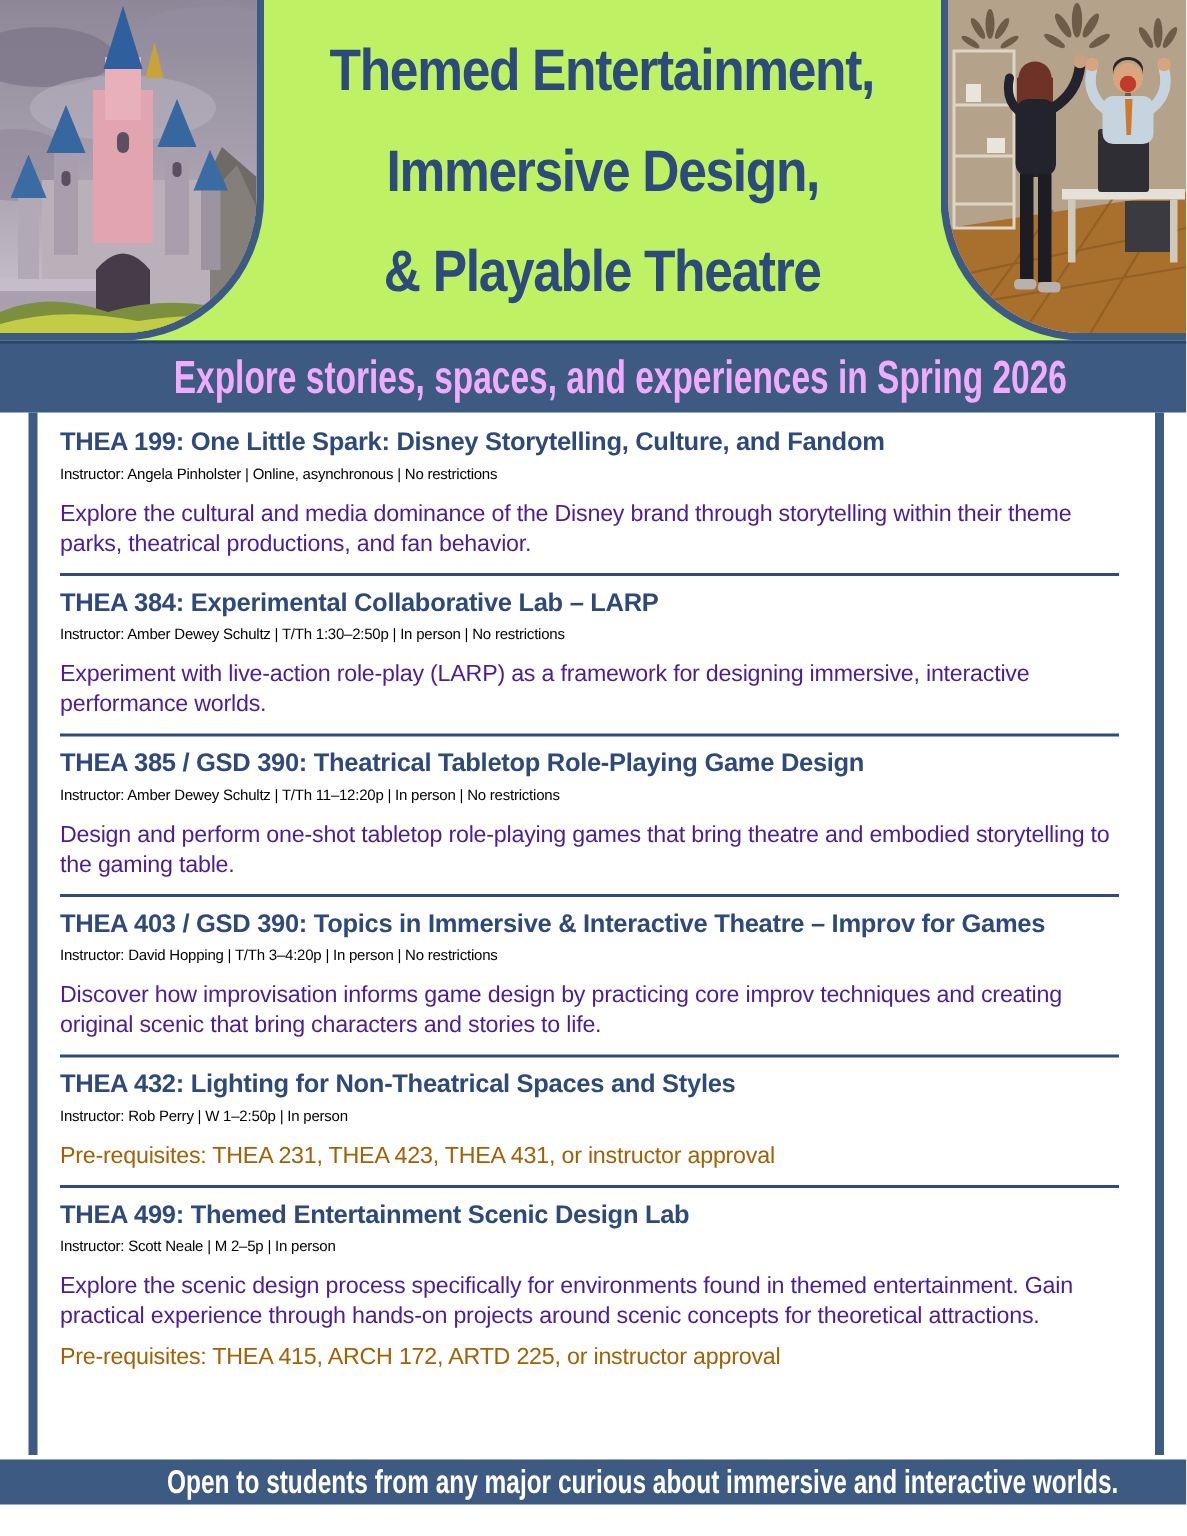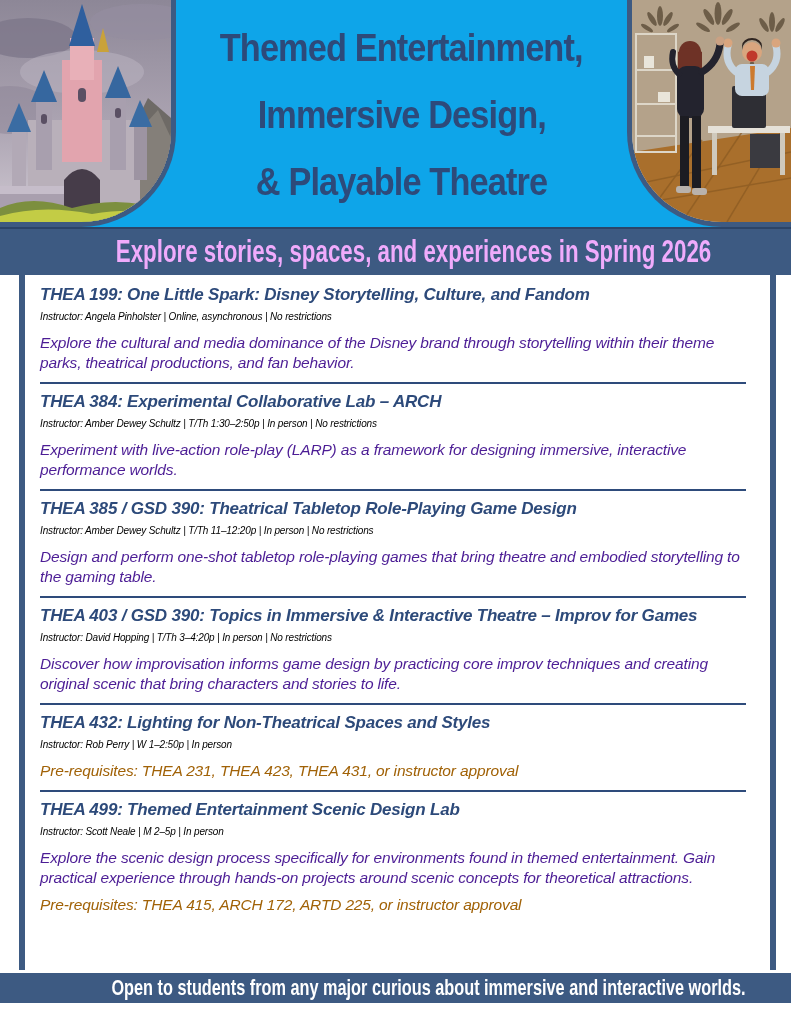--- a/index.html
+++ b/index.html
@@ -2,21 +2,21 @@
 <html><head>
 <meta charset="utf-8">
 <style>
   html,body { margin:0; padding:0; background:#ffffff; }
   .page {
     position:relative; width:791px; height:1024px; background:#ffffff;
     font-family:"Liberation Sans", sans-serif; overflow:hidden;
   }
 
   
-  .header { position:absolute; top:0; left:0; width:791px; height:227px; background:#0ea5e9; }
+  .header { position:absolute; top:0; left:0; width:791px; height:227px; background:#bef264; }
   .photo { overflow:hidden; background:#ccc; }
   .photo svg { display:block; width:100%; height:100%; }
   .photo-left  {
     position:absolute; left:0; top:0; width:171px; height:222px;
     border-right:5px solid #3d5a82; border-bottom:5px solid #3d5a82;
     border-bottom-right-radius:95px;
   }
   .photo-right {
     position:absolute; right:0; top:0; width:159px; height:222px;
     border-left:5px solid #3d5a82; border-bottom:5px solid #3d5a82;
@@ -48,21 +48,21 @@
   }
   .footer-banner span {
     display:inline-block; font-size:22px; line-height:30px;
     transform:scaleX(0.74); transform-origin:50% 50%; white-space:nowrap;
   }
 
   
   .content {
     position:absolute; top:275px; left:19px; width:757px; height:695px;
     border-left:6px solid #3d5a82; border-right:6px solid #3d5a82;
-    box-sizing:border-box; padding:2px 24px 0 15px;font-style:italic;
+    box-sizing:border-box; padding:2px 24px 0 15px;
   }
   .course { border-bottom:2px solid #2e4b7b; padding:8px 0 9px; }
   .course.last { border-bottom:none; }
   .course-title {
     margin:0; font-size:17px; line-height:20px; color:#2d4a7a;
     font-weight:bold; letter-spacing:-0.2px;
   }
   .course-meta {
     margin-top:2px; font-size:10px; line-height:19px; color:#000000;
     letter-spacing:-0.15px;
@@ -209,21 +209,21 @@
 
   <div class="content">
 
     <section class="course">
       <h2 class="course-title">THEA 199: One Little Spark: Disney Storytelling, Culture, and Fandom</h2>
       <div class="course-meta">Instructor: Angela Pinholster | Online, asynchronous | No restrictions</div>
       <p class="course-desc">Explore the cultural and media dominance of the Disney brand through storytelling within their theme parks, theatrical productions, and fan behavior.</p>
     </section>
 
     <section class="course">
-      <h2 class="course-title">THEA 384: Experimental Collaborative Lab – ARCH</h2>
+      <h2 class="course-title">THEA 384: Experimental Collaborative Lab – LARP</h2>
       <div class="course-meta">Instructor: Amber Dewey Schultz | T/Th 1:30–2:50p | In person | No restrictions</div>
       <p class="course-desc">Experiment with live-action role-play (LARP) as a framework for designing immersive, interactive performance worlds.</p>
     </section>
 
     <section class="course">
       <h2 class="course-title">THEA 385 / GSD 390: Theatrical Tabletop Role-Playing Game Design</h2>
       <div class="course-meta">Instructor: Amber Dewey Schultz | T/Th 11–12:20p | In person | No restrictions</div>
       <p class="course-desc">Design and perform one-shot tabletop role-playing games that bring theatre and embodied storytelling to the gaming table.</p>
     </section>
 

